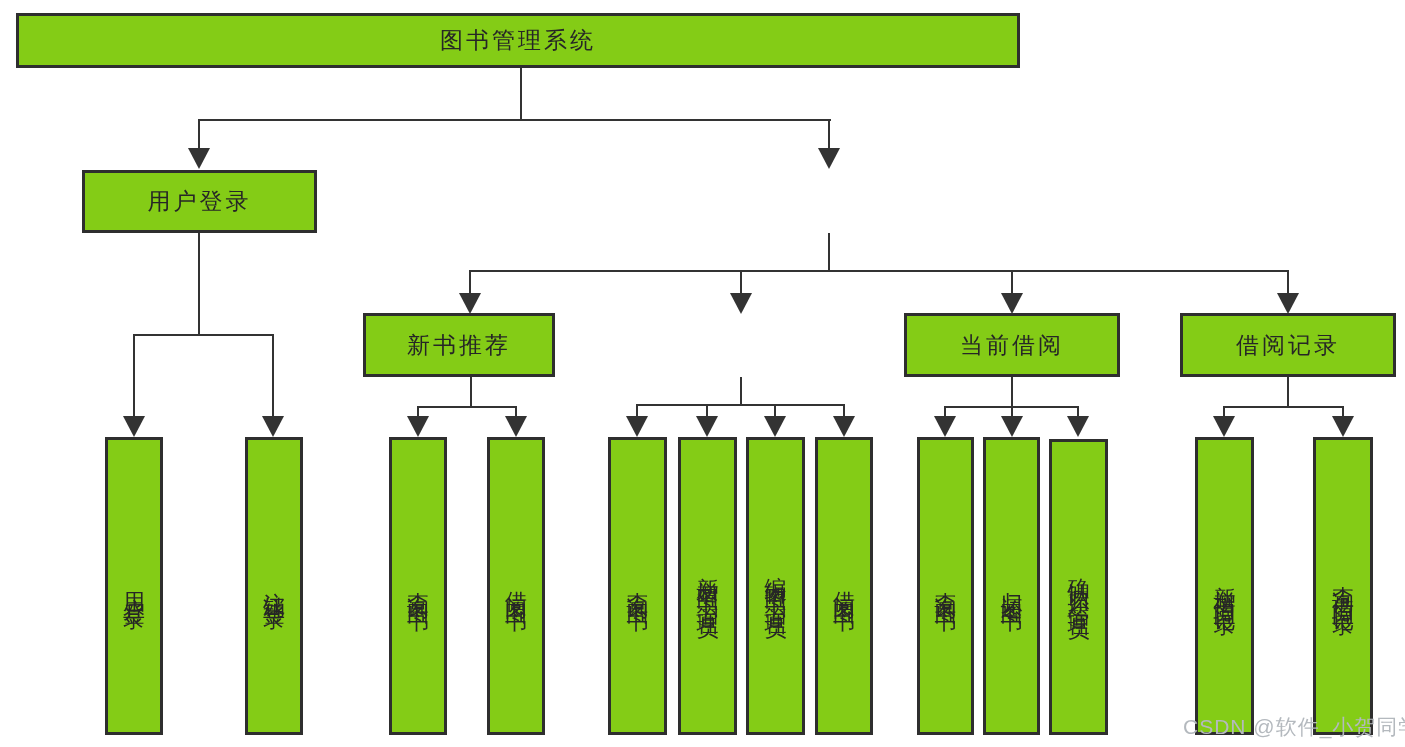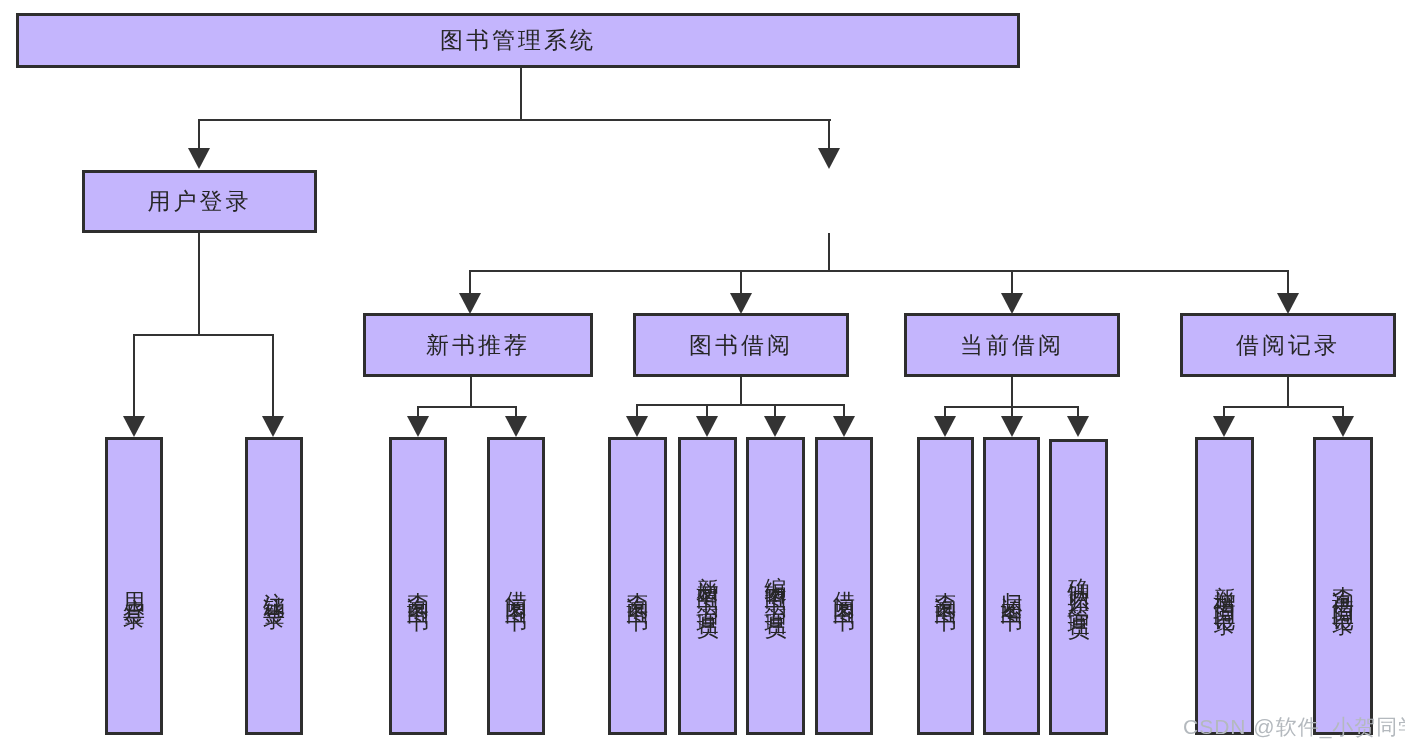--- a/index.html
+++ b/index.html
@@ -7,21 +7,21 @@
     position:relative;
     width:1405px; height:747px;
     background:#ffffff;
     font-family:"Liberation Sans","DejaVu Sans",sans-serif;
     overflow:hidden;
   }
   
   .box {
     position:absolute;
     box-sizing:border-box;
-    background:#c4b5fd;
+    background:#84cc16;
     border:3px solid #2e2e2e;
     display:flex;
     align-items:center;
     justify-content:center;
     color:#262626;
     font-size:23px;
     letter-spacing:3px;
     white-space:nowrap;
     z-index:2;
   }
@@ -85,22 +85,21 @@
   <div class="hline" style="left:469px; top:270px; width:820px;"></div>
   <div class="vline" style="left:469px; top:270px; height:25px;"></div>
   <div class="arrow" style="left:459px; top:293px;"></div>
   <div class="vline" style="left:740px; top:270px; height:25px;"></div>
   <div class="arrow" style="left:730px; top:293px;"></div>
   <div class="vline" style="left:1011px; top:270px; height:25px;"></div>
   <div class="arrow" style="left:1001px; top:293px;"></div>
   <div class="vline" style="left:1287px; top:270px; height:25px;"></div>
   <div class="arrow" style="left:1277px; top:293px;"></div>
 
-  <div class="box" style="left:363px; top:313px; width:230px; height:64px;">新书推荐</div>
-  <div class="box" style="left:633px; top:313px; width:216px; height:64px;">图书借阅</div>
+  <div class="box" style="left:363px; top:313px; width:192px; height:64px;">新书推荐</div>
   <div class="box" style="left:904px; top:313px; width:216px; height:64px;">当前借阅</div>
   <div class="box" style="left:1180px; top:313px; width:216px; height:64px;">借阅记录</div>
 
   <div class="vline" style="left:470px; top:377px; height:31px;"></div>
   <div class="hline" style="left:417px; top:406px; width:100px;"></div>
   <div class="vline" style="left:417px; top:406px; height:12px;"></div>
   <div class="arrow" style="left:407px; top:416px;"></div>
   <div class="vline" style="left:515px; top:406px; height:12px;"></div>
   <div class="arrow" style="left:505px; top:416px;"></div>
 

